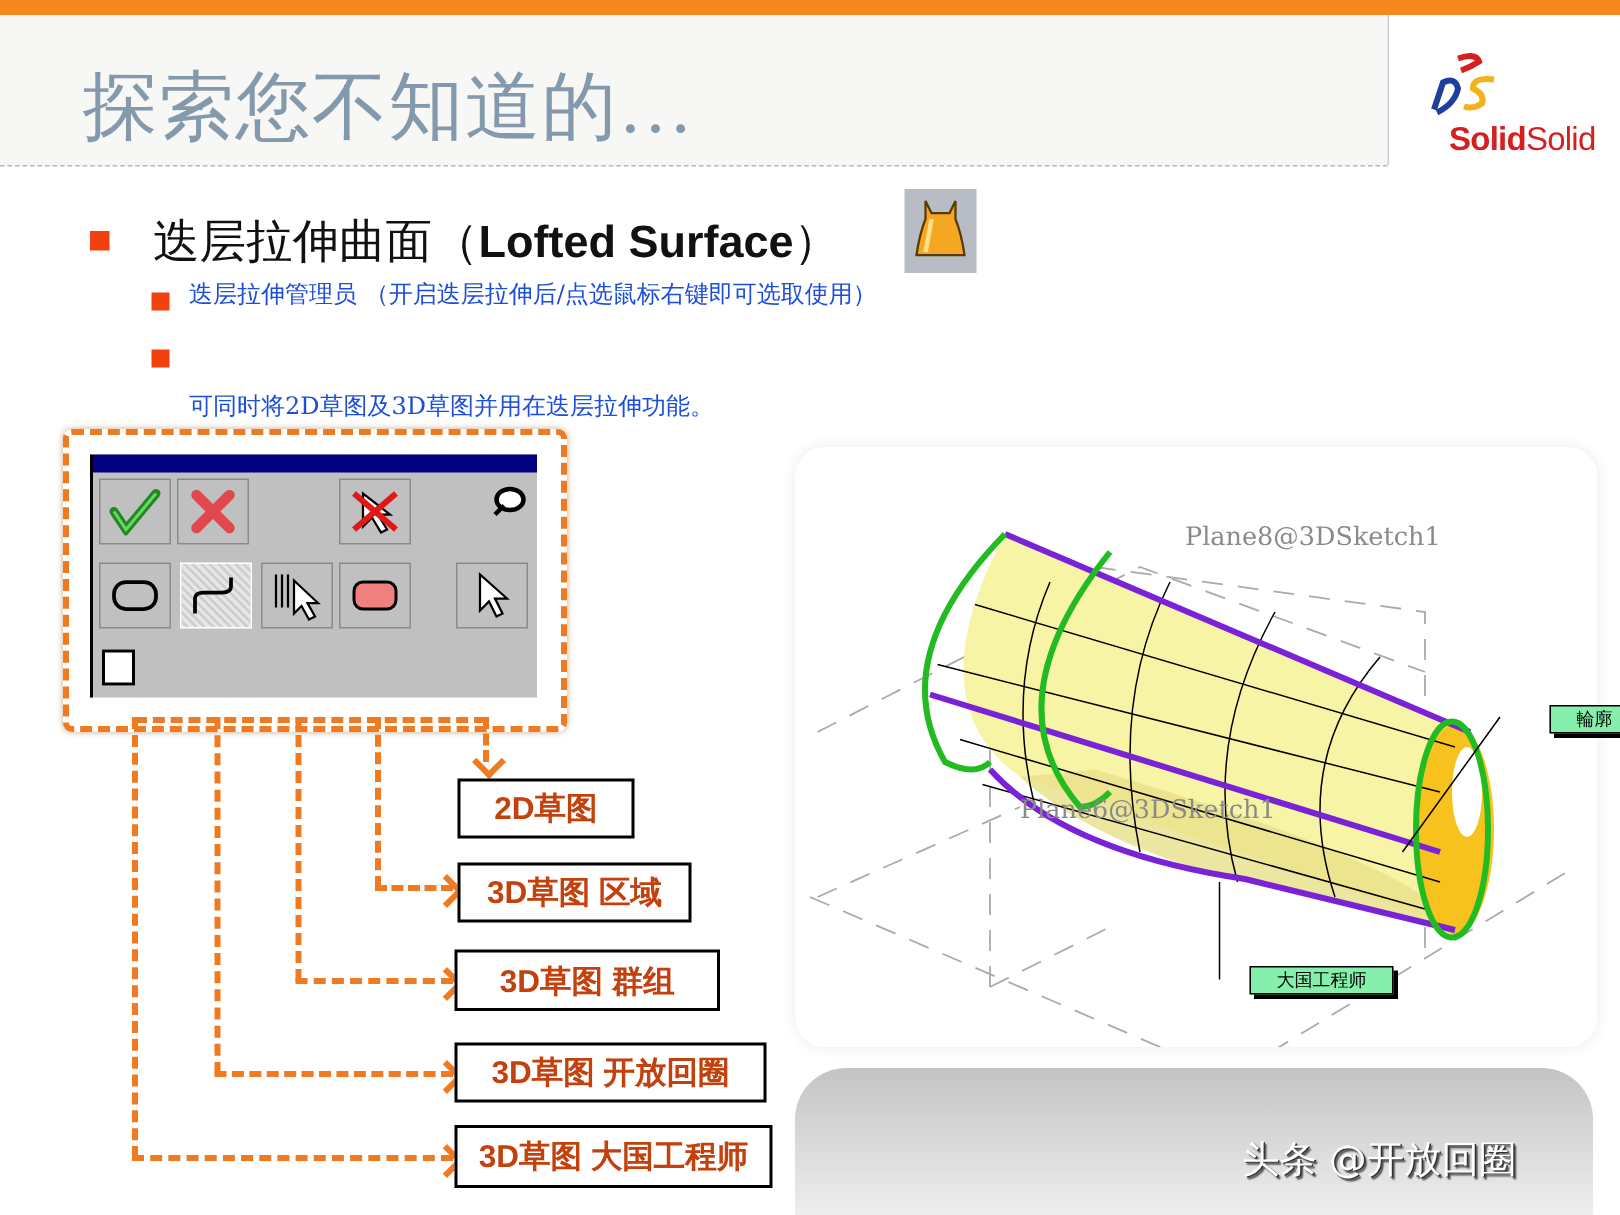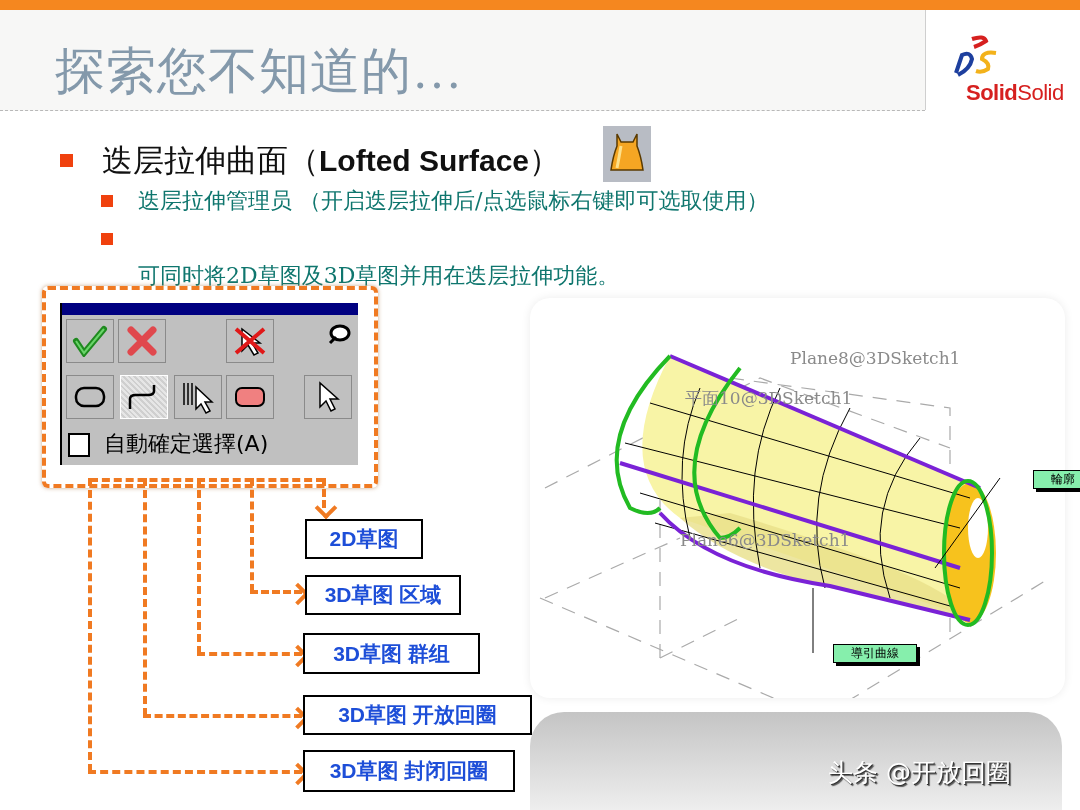--- a/index.html
+++ b/index.html
@@ -10,36 +10,36 @@
   .logo-divider { position:absolute; left:925px; top:10px; width:1px; height:100px; background:#cfcfcf; }
   .logo { position:absolute; left:948px; top:35px; width:120px; height:70px; }
   .logo-text { position:absolute; left:18px; top:45px; font-family:"Liberation Sans", sans-serif; font-size:22px; color:#d6201f; letter-spacing:-0.5px; }
   .logo-text b { font-weight:bold;text-align:center; }
   .bullet { position:absolute; background:#f0410e; }
   .b1 { left:60px; top:154px; width:13px; height:13px; }
   .b2 { left:101px; top:195px; width:12px; height:12px; }
   .b3 { left:101px; top:233px; width:12px; height:12px; }
   .l1 { position:absolute; left:102px; top:140px; font-size:31px; color:#111; font-family:"DejaVu Sans", sans-serif; white-space:nowrap; }
   .l1 .en { font-family:"Liberation Sans", sans-serif; font-weight:bold; font-size:30px; }
-  .l2, .l3 { position:absolute; left:138px; font-size:22px; color:#0f766e; font-family:"DejaVu Serif", serif; white-space:nowrap; }
+  .l2, .l3 { position:absolute; left:126px; font-size:16px; color:#1d4ed8; font-family:"DejaVu Serif", serif; white-space:nowrap; }
   .l2 { top:186px; } .l3 { top:225px;margin-top:36px; }
   .loft-icon { position:absolute; left:603px; top:126px; width:48px; height:56px; background:#b8bcc4; }
   
   .panel-frame { position:absolute; left:42px; top:286px; width:328px; height:194px; border:4px dashed #f07a22; border-radius:6px; box-shadow:0 0 4px rgba(160,110,60,0.6); }
   .panel { position:absolute; left:60px; top:303px; width:296px; height:162px; background:#c0c0c0; border-left:2px solid #000; }
   .panel-titlebar { position:absolute; left:0; top:0; width:296px; height:12px; background:#000080; }
   .tb { position:absolute; width:48px; height:44px; border:1px solid #8a8a8a; box-sizing:border-box; display:flex; align-items:center; justify-content:center; }
   .tb.active { background:repeating-linear-gradient(45deg,#e6e6e6 0 2px,#cfcfcf 2px 4px); border-color:#fff; }
   .auto-check { position:absolute; left:6px; top:130px; width:22px; height:24px; background:#fff; border:2px solid #000; box-sizing:border-box; }
   .auto-label { position:absolute; left:42px; top:126px; font-size:22px; color:#000; font-family:"DejaVu Sans", sans-serif; white-space:nowrap; }
   
   .v { position:absolute; width:0; border-left:4px dashed #f07a22; }
   .h { position:absolute; height:0; border-top:4px dashed #f07a22; }
   .arrow { position:absolute; width:12px; height:12px; border-right:4px solid #f07a22; border-bottom:4px solid #f07a22; }
-  .box { position:absolute; border:2px solid #000; background:#fff; font-family:"Liberation Sans", sans-serif; font-weight:bold; font-size:21px; color:#1d4ed8; display:flex; align-items:center; justify-content:center; white-space:nowrap; box-sizing:border-box; }
+  .box { position:absolute; border:2px solid #000; background:#fff; font-family:"Liberation Sans", sans-serif; font-weight:bold; font-size:21px; color:#c2410c; display:flex; align-items:center; justify-content:center; white-space:nowrap; box-sizing:border-box; }
   
   .view { position:absolute; left:530px; top:298px; width:535px; height:400px; background:#fff; border-radius:20px; box-shadow:0 0 10px rgba(0,0,0,0.08); }
   .plane-label { position:absolute; font-family:"DejaVu Serif", serif; font-size:17px; color:#8a8a8a; white-space:nowrap;margin-top:32px; }
   .callout { position:absolute; background:#86efac; border:1px solid #000; box-shadow:3px 3px 0 #000; font-size:12px; padding:0 17px; color:#000; white-space:nowrap;margin-left:21px; }
   .footer-band { position:absolute; left:530px; top:712px; width:532px; height:98px; border-radius:34px 34px 0 0; background:linear-gradient(to bottom,#c4c4c4,#eeeeee); }
   .watermark { position:absolute; left:828px; top:756px; font-size:25px; color:#fff; font-family:"DejaVu Sans", sans-serif; text-shadow:1px 1px 0 #333,2px 2px 1px #555; white-space:nowrap; }
 </style>
 </head>
 <body>
 
@@ -124,21 +124,20 @@
         <rect x="4" y="5" width="28" height="18" rx="6" fill="#f08080" stroke="#000" stroke-width="2"></rect>
       </svg>
   </div>
   <div class="tb" style="left:242px;top:72px">
     <svg width="24" height="32" viewBox="0 0 24 32">
         <path d="M4 2 L4 26 L10 20 L15 30 L19 28 L14 18 L22 18 Z" fill="#fff" stroke="#000" stroke-width="1.5"></path>
       </svg>
   </div>
 
   <div class="auto-check"></div>
-  <div class="auto-label">自動確定選擇(A)</div>
 </div>
 
 <div class="h" style="left:90px;top:478px;width:234px"></div>
 <div class="v" style="left:322px;top:478px;height:30px"></div>
 <div class="arrow" style="left:318px;top:500px;transform:rotate(45deg)"></div>
 
 <div class="v" style="left:250px;top:478px;height:114px"></div>
 <div class="h" style="left:250px;top:590px;width:52px"></div>
 <div class="arrow" style="left:290px;top:586px;transform:rotate(-45deg)"></div>
 
@@ -150,22 +149,22 @@
 <div class="h" style="left:143px;top:714px;width:159px"></div>
 <div class="arrow" style="left:290px;top:710px;transform:rotate(-45deg)"></div>
 
 <div class="v" style="left:88px;top:478px;height:294px"></div>
 <div class="h" style="left:88px;top:770px;width:214px"></div>
 <div class="arrow" style="left:290px;top:766px;transform:rotate(-45deg)"></div>
 
 <div class="box" style="left:305px;top:519px;width:118px;height:40px">2D草图</div>
 <div class="box" style="left:305px;top:575px;width:156px;height:40px">3D草图 区域</div>
 <div class="box" style="left:303px;top:633px;width:177px;height:41px">3D草图 群组</div>
-<div class="box" style="left:303px;top:695px;width:229px;height:40px">3D草图 开放回圈</div>
-<div class="box" style="left:303px;top:750px;width:212px;height:42px">3D草图 封闭回圈</div>
+<div class="box" style="left:303px;top:695px;width:208px;height:40px">3D草图 开放回圈</div>
+<div class="box" style="left:303px;top:750px;width:212px;height:42px">3D草图 大国工程师</div>
 
 <div class="view">
   <svg width="535" height="400" viewBox="0 0 535 400" style="position:absolute;left:0;top:0">
     <g stroke="#aaa" stroke-width="1.2" stroke-dasharray="14 10" fill="none">
       <path d="M15 190 L230 80 L420 150"></path>
       <path d="M10 300 L290 420 L520 280"></path>
       <path d="M15 300 L150 240"></path>
       <path d="M130 360 L130 100"></path>
       <path d="M130 360 L210 320"></path>
       <path d="M200 80 L420 110 L420 340"></path>
@@ -191,20 +190,19 @@
     </g>
     <g stroke="#22bb22" stroke-width="4" fill="none">
       <path d="M140 58 Q60 140 100 210 Q120 220 130 210"></path>
       <path d="M210 70 Q130 170 190 240 Q200 240 210 230"></path>
       <ellipse cx="438" cy="255" rx="24" ry="72"></ellipse>
     </g>
     <path d="M405 270 L470 180" stroke="#000" stroke-width="1"></path>
     <path d="M283 290 L283 355" stroke="#000" stroke-width="1"></path>
   </svg>
   <div class="plane-label" style="left:260px;top:18px">Plane8@3DSketch1</div>
-  <div class="plane-label" style="left:155px;top:57px">平面10@3DSketch1</div>
   <div class="plane-label" style="left:150px;top:200px">Plane6@3DSketch1</div>
   <div class="callout" style="left:482px;top:172px">輪廓</div>
-  <div class="callout" style="left:282px;top:346px">導引曲線</div>
+  <div class="callout" style="left:282px;top:346px">大国工程师</div>
 </div>
 
 <div class="footer-band"></div>
 <div class="watermark">头条 @开放回圈</div>
 
 </body></html>

